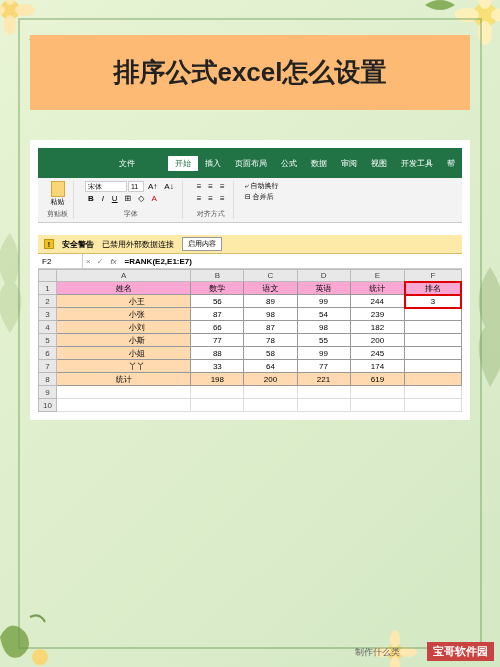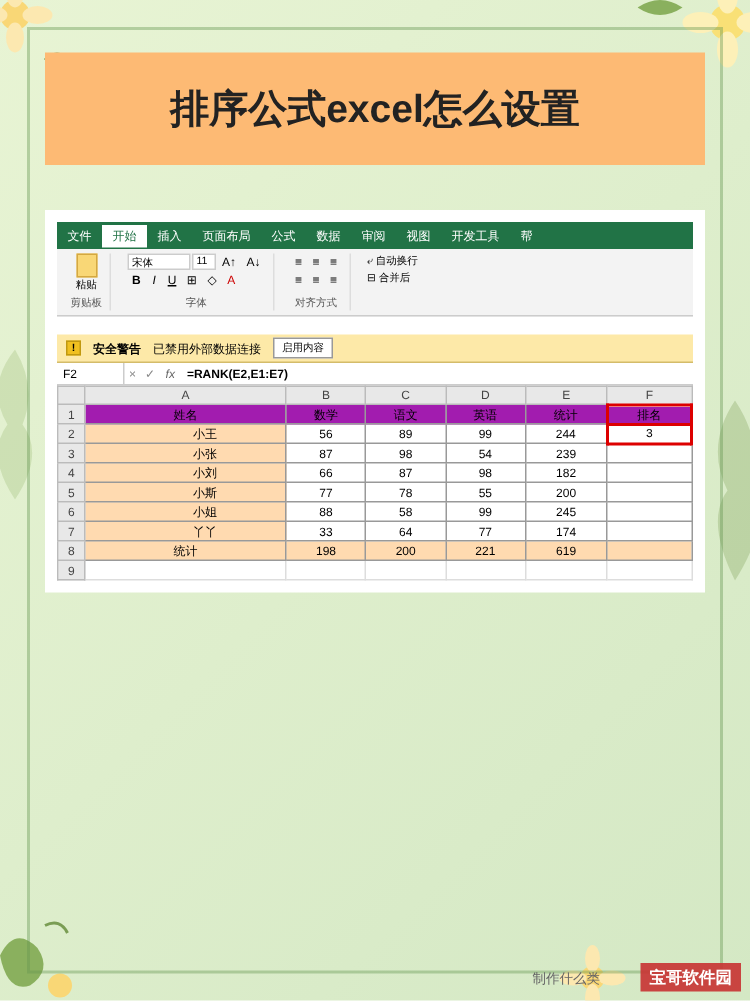--- a/index.html
+++ b/index.html
@@ -47,30 +47,32 @@
       padding: 8px;
     }
     .excel-window {
       background: #fff;
       font-size: 9px;
     }
     .excel-tabs {
       display: flex;
       background: #217346;
       color: #fff;
-      height: 18px;
-      align-items: center;
+      height: 30px;
+      align-items: center;
+      justify-content: flex-end;
     }
     .excel-tab {
       padding: 2px 7px;
       font-size: 8px;
     }
     .excel-tab.active {
       background: #fff;
       color: #217346;
+      margin-left: 26px;
     }
     .excel-ribbon {
       display: flex;
       background: #f3f3f3;
       border-bottom: 1px solid #ccc;
       padding: 3px 4px;
       gap: 6px;
       min-height: 36px;
     }
     .ribbon-group {
@@ -207,21 +209,21 @@
       height: 13px;
       font-size: 8px;
     }
     .row-header {
       background: #e8e8e8;
       width: 18px;
       text-align: center;
       font-size: 8px;
     }
     .header-row td {
-      background: #a21caf;
+      background: #f9a8d4;
     }
     .name-col {
       background: #ffdab0;
       padding-left: 26px;
     }
     .total-row td {
       background: #ffdab0;
     }
     .selected-range {
       position: relative;
@@ -462,20 +464,29 @@
           </tr>
           <tr>
             <th class="row-header">9</th>
             <td style="background:#fff;border-color:#ddd"></td>
             <td style="background:#fff;border-color:#ddd"></td>
             <td style="background:#fff;border-color:#ddd"></td>
             <td style="background:#fff;border-color:#ddd"></td>
             <td style="background:#fff;border-color:#ddd"></td>
             <td style="background:#fff;border-color:#ddd"></td>
           </tr>
+          <tr>
+            <th class="row-header">10</th>
+            <td style="background:#fff;border-color:#ddd"></td>
+            <td style="background:#fff;border-color:#ddd"></td>
+            <td style="background:#fff;border-color:#ddd"></td>
+            <td style="background:#fff;border-color:#ddd"></td>
+            <td style="background:#fff;border-color:#ddd"></td>
+            <td style="background:#fff;border-color:#ddd"></td>
+          </tr>
         </tbody>
           </table>
       </div>
     </div>
   </div>
 </div>
 
 <div class="footer-text">制作什么类</div>
 <div class="watermark">宝哥软件园</div>
 

